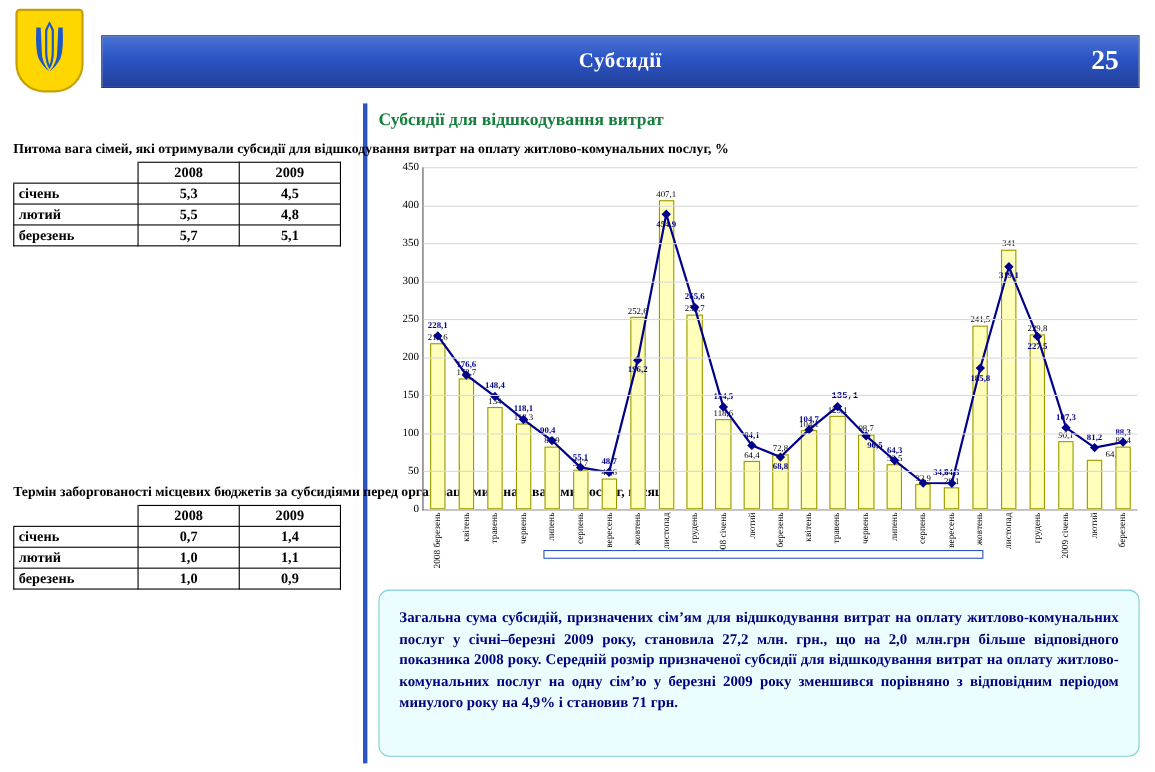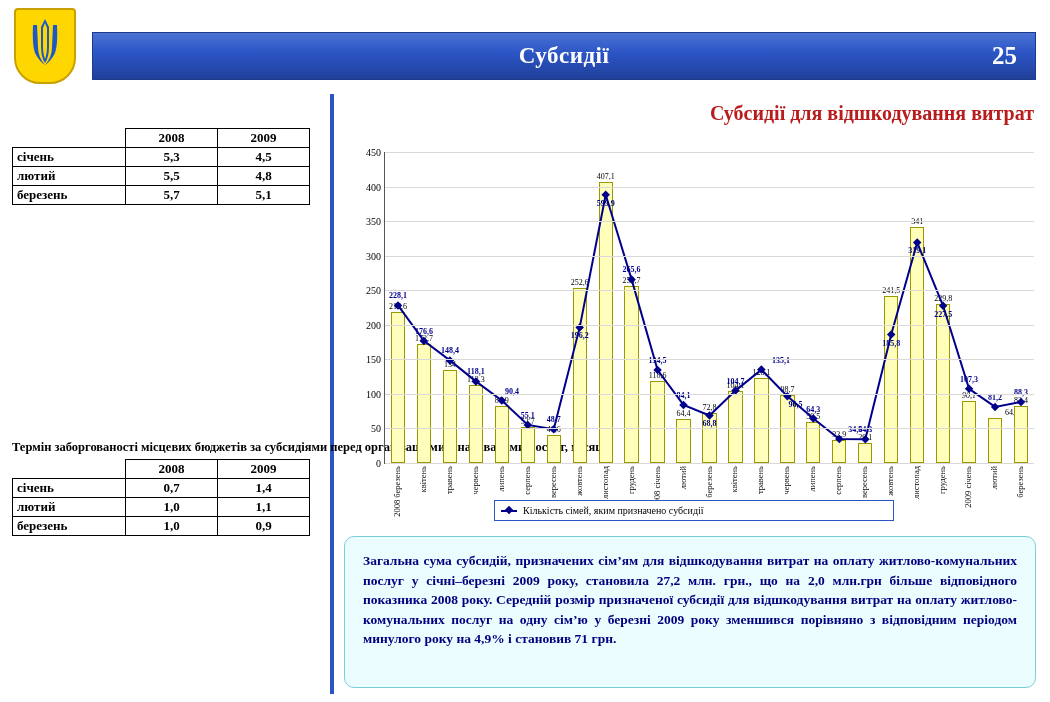--- a/index.html
+++ b/index.html
@@ -21,21 +21,21 @@
   }
   .emblem svg{display:block;}
   .title-bar{
     position:absolute;left:92px;top:32px;width:944px;height:48px;
     background:linear-gradient(to bottom,#4a72d4 0%,#2b54c4 45%,#21409a 100%);
     border:1px solid #1b3a8a;
     box-sizing:border-box;
     display:flex;align-items:center;justify-content:center;
   }
   .title-bar .t{
-    color:#ffffff;font-size:23px;font-weight:bold;letter-spacing:.5px;
+    color:#ffffff;font-size:19px;font-weight:bold;letter-spacing:.5px;
   }
   .title-bar .pnum{
     position:absolute;right:18px;top:9px;color:#ffffff;font-size:25px;font-weight:bold;
   }
   
   .tbl-wrap{position:absolute;}
   .tbl-cap{
     text-align:center;font-weight:bold;font-size:12.5px;color:#000;
     line-height:1.25;margin-bottom:3px;
   }
@@ -50,21 +50,21 @@
   table.data td.v{text-align:center;font-weight:bold;}
   table.data tr.head th.blank{border-left:none;border-top:none;}
   
   .vsep{
     position:absolute;left:330px;top:94px;width:4px;height:600px;
     background:#2b54c4;
   }
   
   .chart-panel{position:absolute;left:344px;top:100px;width:690px;height:425px;}
   .chart-title{
-    text-align:right;font-size:20px;font-weight:bold;color:#b91c1c;line-height:1.3;
+    text-align:left;font-size:16px;font-weight:bold;color:#15803d;line-height:1.3;
   }
   .plot-box{
     position:absolute;left:0;top:52px;width:690px;height:312px;
   }
   .axis-area{
     position:absolute;left:40px;top:0;right:0;bottom:0;border-left:1px solid #555;border-bottom:1px solid #555;
   }
   .ytick{
     position:absolute;right:calc(100% + 4px);transform:translateY(-50%);
     font-size:10px;color:#000;white-space:nowrap;
@@ -121,20 +121,21 @@
 </div>
 
 <div class="title-bar">
   <span class="t">Субсидії</span>
   <span class="pnum">25</span>
 </div>
 
 <div class="vsep"></div>
 
 <div class="tbl-wrap" style="left:12px;top:128px;">
+  <div class="tbl-cap">Питома вага сімей, які отримували субсидії для відшкодування витрат на оплату житлово-комунальних послуг, %</div>
   <table class="data">
     <tbody>
         <tr class="head">
       <th class="blank"></th>
       <th>2008</th>
       <th>2009</th>
     </tr>
     <tr>
       <td class="lbl">січень</td>
       <td class="v">5,3</td>
@@ -237,31 +238,31 @@
           <div class="bar" style="left: 576.961px; width: 14.278px; height: 62.2691px;"></div>
           <div class="barlabel" style="left: 584.1px; bottom: 63.2691px; font-style: italic;">90,1</div>
           <div class="bar" style="left: 602.921px; width: 14.278px; height: 44.6458px;"></div>
           <div class="barlabel" style="left: 610.06px; bottom: 45.6458px; margin-left: 17px;">64,6</div>
           <div class="bar" style="left: 628.881px; width: 14.278px; height: 56.9476px;"></div>
           <div class="barlabel" style="left: 636.02px; bottom: 57.9476px;">82,4</div>
           <div class="linelabel" style="left: 12.98px; top: 139.358px;">228,1</div>
           <div class="linelabel" style="left: 38.94px; top: 174.95px;">176,6</div>
           <div class="linelabel" style="left: 64.9px; top: 194.439px;">148,4</div>
           <div class="linelabel" style="left: 90.86px; top: 215.38px;">118,1</div>
-          <div class="linelabel" style="left: 119px; top: 234.524px; padding-left: 16px;">90,4</div>
+          <div class="linelabel" style="left: 105px; top: 234.524px; padding-left: 16px;">90,4</div>
           <div class="linelabel" style="left: 142.78px; top: 258.92px;">55,1</div>
           <div class="linelabel" style="left: 168.74px; top: 263.343px;">48,7</div>
           <div class="linelabel" style="left: 194.7px; top: 179.404px;">196,2</div>
-          <div class="linelabel" style="left: 220.66px; top: 46.7798px;">599,9</div>
+          <div class="linelabel" style="left: 220.66px; top: 46.7798px;">454,9</div>
           <div class="linelabel" style="left: 246.62px; top: 113.441px;">265,6</div>
           <div class="linelabel" style="left: 272.58px; top: 204.046px;">134,5</div>
           <div class="linelabel" style="left: 298.54px; top: 238.878px;">84,1</div>
           <div class="linelabel" style="left: 324.5px; top: 267.452px;">68,8</div>
           <div class="linelabel" style="left: 350.46px; top: 224.641px;">104,7</div>
-          <div class="linelabel" style="left: 396px; top: 203.631px;">135,1</div>
+          <div class="linelabel" style="left: 383px; top: 203.631px; font-family: Liberation Mono, monospace;">135,1</div>
           <div class="linelabel" style="left: 402.38px; top: 248.308px; padding-left: 16px;">96,5</div>
           <div class="linelabel" style="left: 428.34px; top: 252.562px;">64,3</div>
           <div class="linelabel" style="left: 454.3px; top: 273.088px; margin-left: 16px;">34,6</div>
           <div class="linelabel" style="left: 480.26px; top: 273.295px;">34,3</div>
           <div class="linelabel" style="left: 506.22px; top: 186.592px;">185,8</div>
           <div class="linelabel" style="left: 532.18px; top: 94.4664px;">319,1</div>
           <div class="linelabel" style="left: 558.14px; top: 157.772px;">227,5</div>
           <div class="linelabel" style="left: 584.1px; top: 222.844px;">107,3</div>
           <div class="linelabel" style="left: 610.06px; top: 240.882px;">81,2</div>
           <div class="linelabel" style="left: 636.02px; top: 235.975px;">88,3</div>
@@ -338,20 +339,16 @@
         <div class="xlab" style="left: 501.22px; top: 2px;">жовтень</div>
         <div class="xlab" style="left: 527.18px; top: 2px;">листопад</div>
         <div class="xlab" style="left: 553.14px; top: 2px;">грудень</div>
         <div class="xlab" style="left: 579.1px; top: 2px;">2009 січень</div>
         <div class="xlab" style="left: 605.06px; top: 2px;">лютий</div>
         <div class="xlab" style="left: 631.02px; top: 2px;">березень</div>
       </div>
   </div>
 
   <div class="legend">
-    <div class="row">
-      <span class="sw-line"></span>
-      <span>Кількість сімей, яким призначено субсидії</span>
-    </div>
   </div>
 </div>
 
 <div class="note">Загальна сума субсидій, призначених сім’ям для відшкодування витрат на оплату житлово-комунальних послуг у січні–березні 2009 року, становила 27,2 млн. грн., що на 2,0 млн.грн більше відповідного показника 2008 року. Середній розмір призначеної субсидії для відшкодування витрат на оплату житлово-комунальних послуг на одну сім’ю у березні 2009 року зменшився   порівняно з відповідним періодом минулого року на 4,9% і становив 71 грн.</div>
 
 </body></html>

